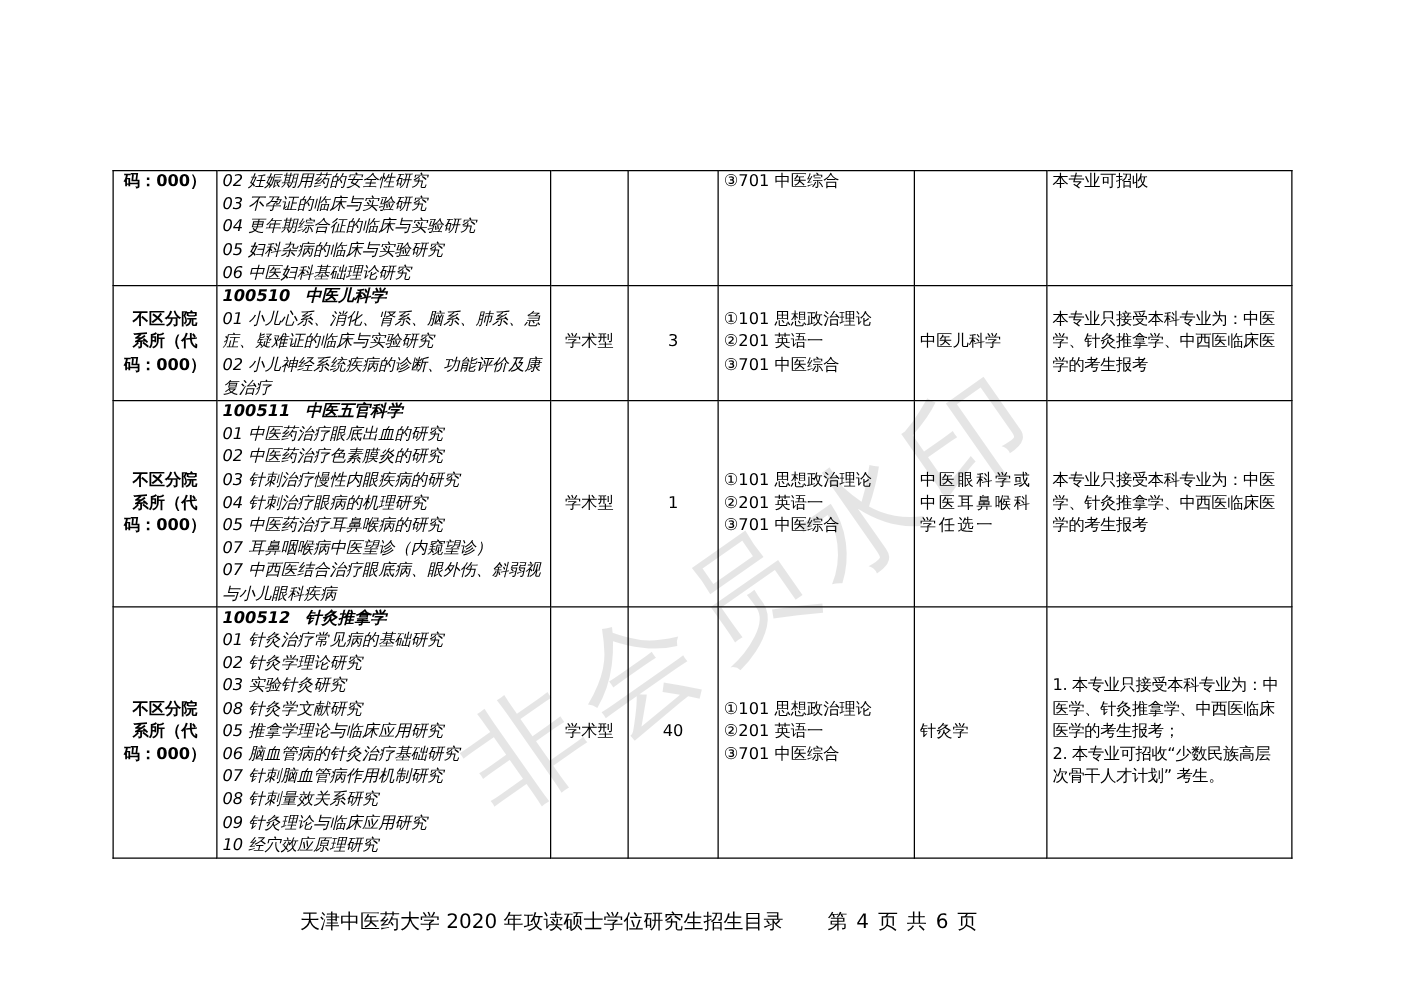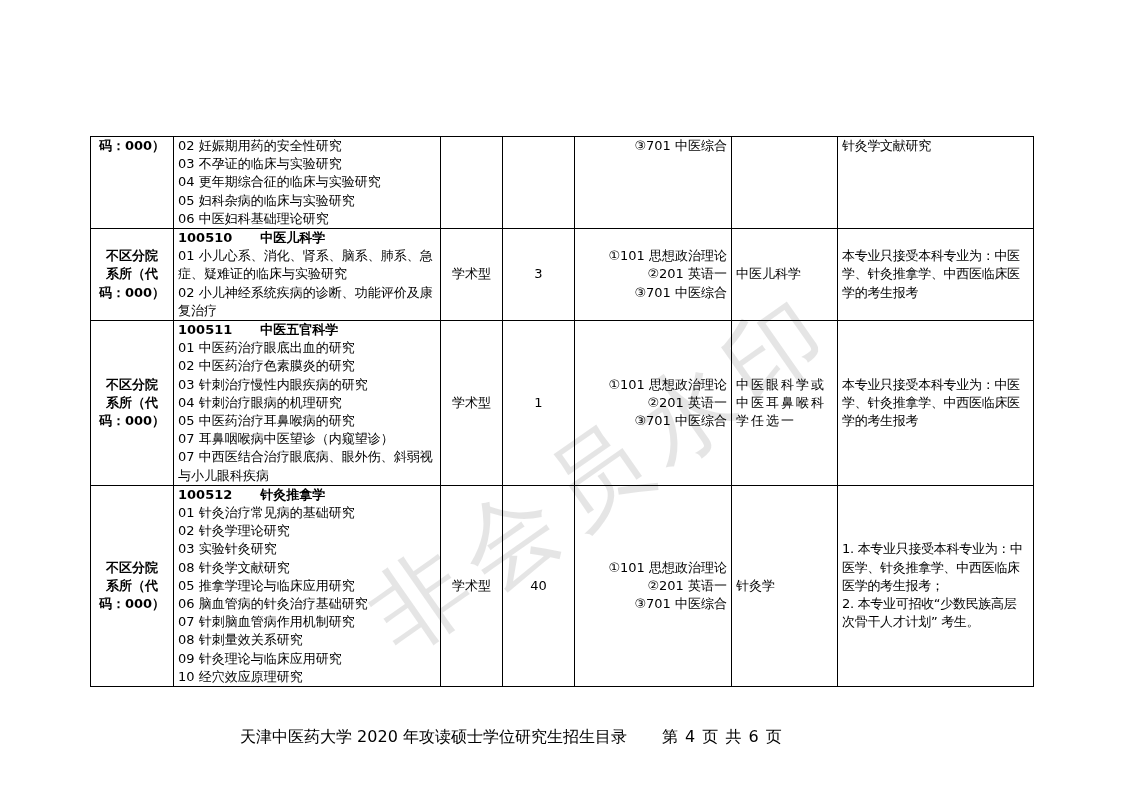--- a/index.html
+++ b/index.html
@@ -4,26 +4,26 @@
 <style>
   html, body { margin:0; padding:0; background:#ffffff; }
   body { width:1122px; height:793px; position:relative; overflow:hidden;
          font-family:"DejaVu Sans", "Liberation Sans", sans-serif; color:#000; }
   .page { position:absolute; left:0; top:16px; width:1064px; height:793px; }
   table.catalog { position:absolute; left:90px; top:120px; width:943px;
                   border-collapse:collapse; table-layout:fixed; }
   table.catalog td { border:1.3px solid #000; vertical-align:middle;
                      font-size:13px; line-height:18.2px; padding:0 4px; }
   td.dept { text-align:center; font-weight:bold; font-size:13px; line-height:18.5px; padding:0 6px; }
-  td.major { vertical-align:top; padding:0 4px; }
+  td.major { vertical-align:top; padding:0 4px;font-style:italic; }
   td.major .title { font-weight:bold; }
-  td.major .title .code { margin-right:28px; }
+  td.major .title .code { margin-right:12px; }
   td.type { text-align:center; }
   td.quota { text-align:center; }
-  td.exam { padding-left:6px;text-align:right; }
+  td.exam { padding-left:6px; }
   td.ref { padding-left:6px; letter-spacing:2px; }
   td.note { padding-left:6px; letter-spacing:-0.3px; }
   .line { display:block; white-space:normal; }
   .footer { position:absolute; top:711px; font-size:16px; }
   .footer-left { left:240px; }
   .footer-right { left:662px; letter-spacing:1px; }
   .watermark { position:absolute; left:345px; top:270px; font-size:96px;
                color:rgba(0,0,0,0.10); transform:rotate(-35deg);
                transform-origin:left top; white-space:nowrap; pointer-events:none;
                letter-spacing:12px; top:560px; }
@@ -55,21 +55,21 @@
         <span class="line">04 更年期综合征的临床与实验研究</span>
         <span class="line">05 妇科杂病的临床与实验研究</span>
         <span class="line">06 中医妇科基础理论研究</span>
       </td>
       <td class="type"></td>
       <td class="quota"></td>
       <td class="exam" style="vertical-align:top">
         <span class="line">③701 中医综合</span>
       </td>
       <td class="ref"></td>
-      <td class="note" style="vertical-align:top">针灸学文献研究</td>
+      <td class="note" style="vertical-align:top">本专业可招收</td>
     </tr>
 
     <tr style="height:92px">
       <td class="dept">
         <span class="line">不区分院</span>
         <span class="line">系所（代</span>
         <span class="line">码：000）</span>
       </td>
       <td class="major">
         <span class="line title"><span class="code">100510</span><span>中医儿科学</span></span>

